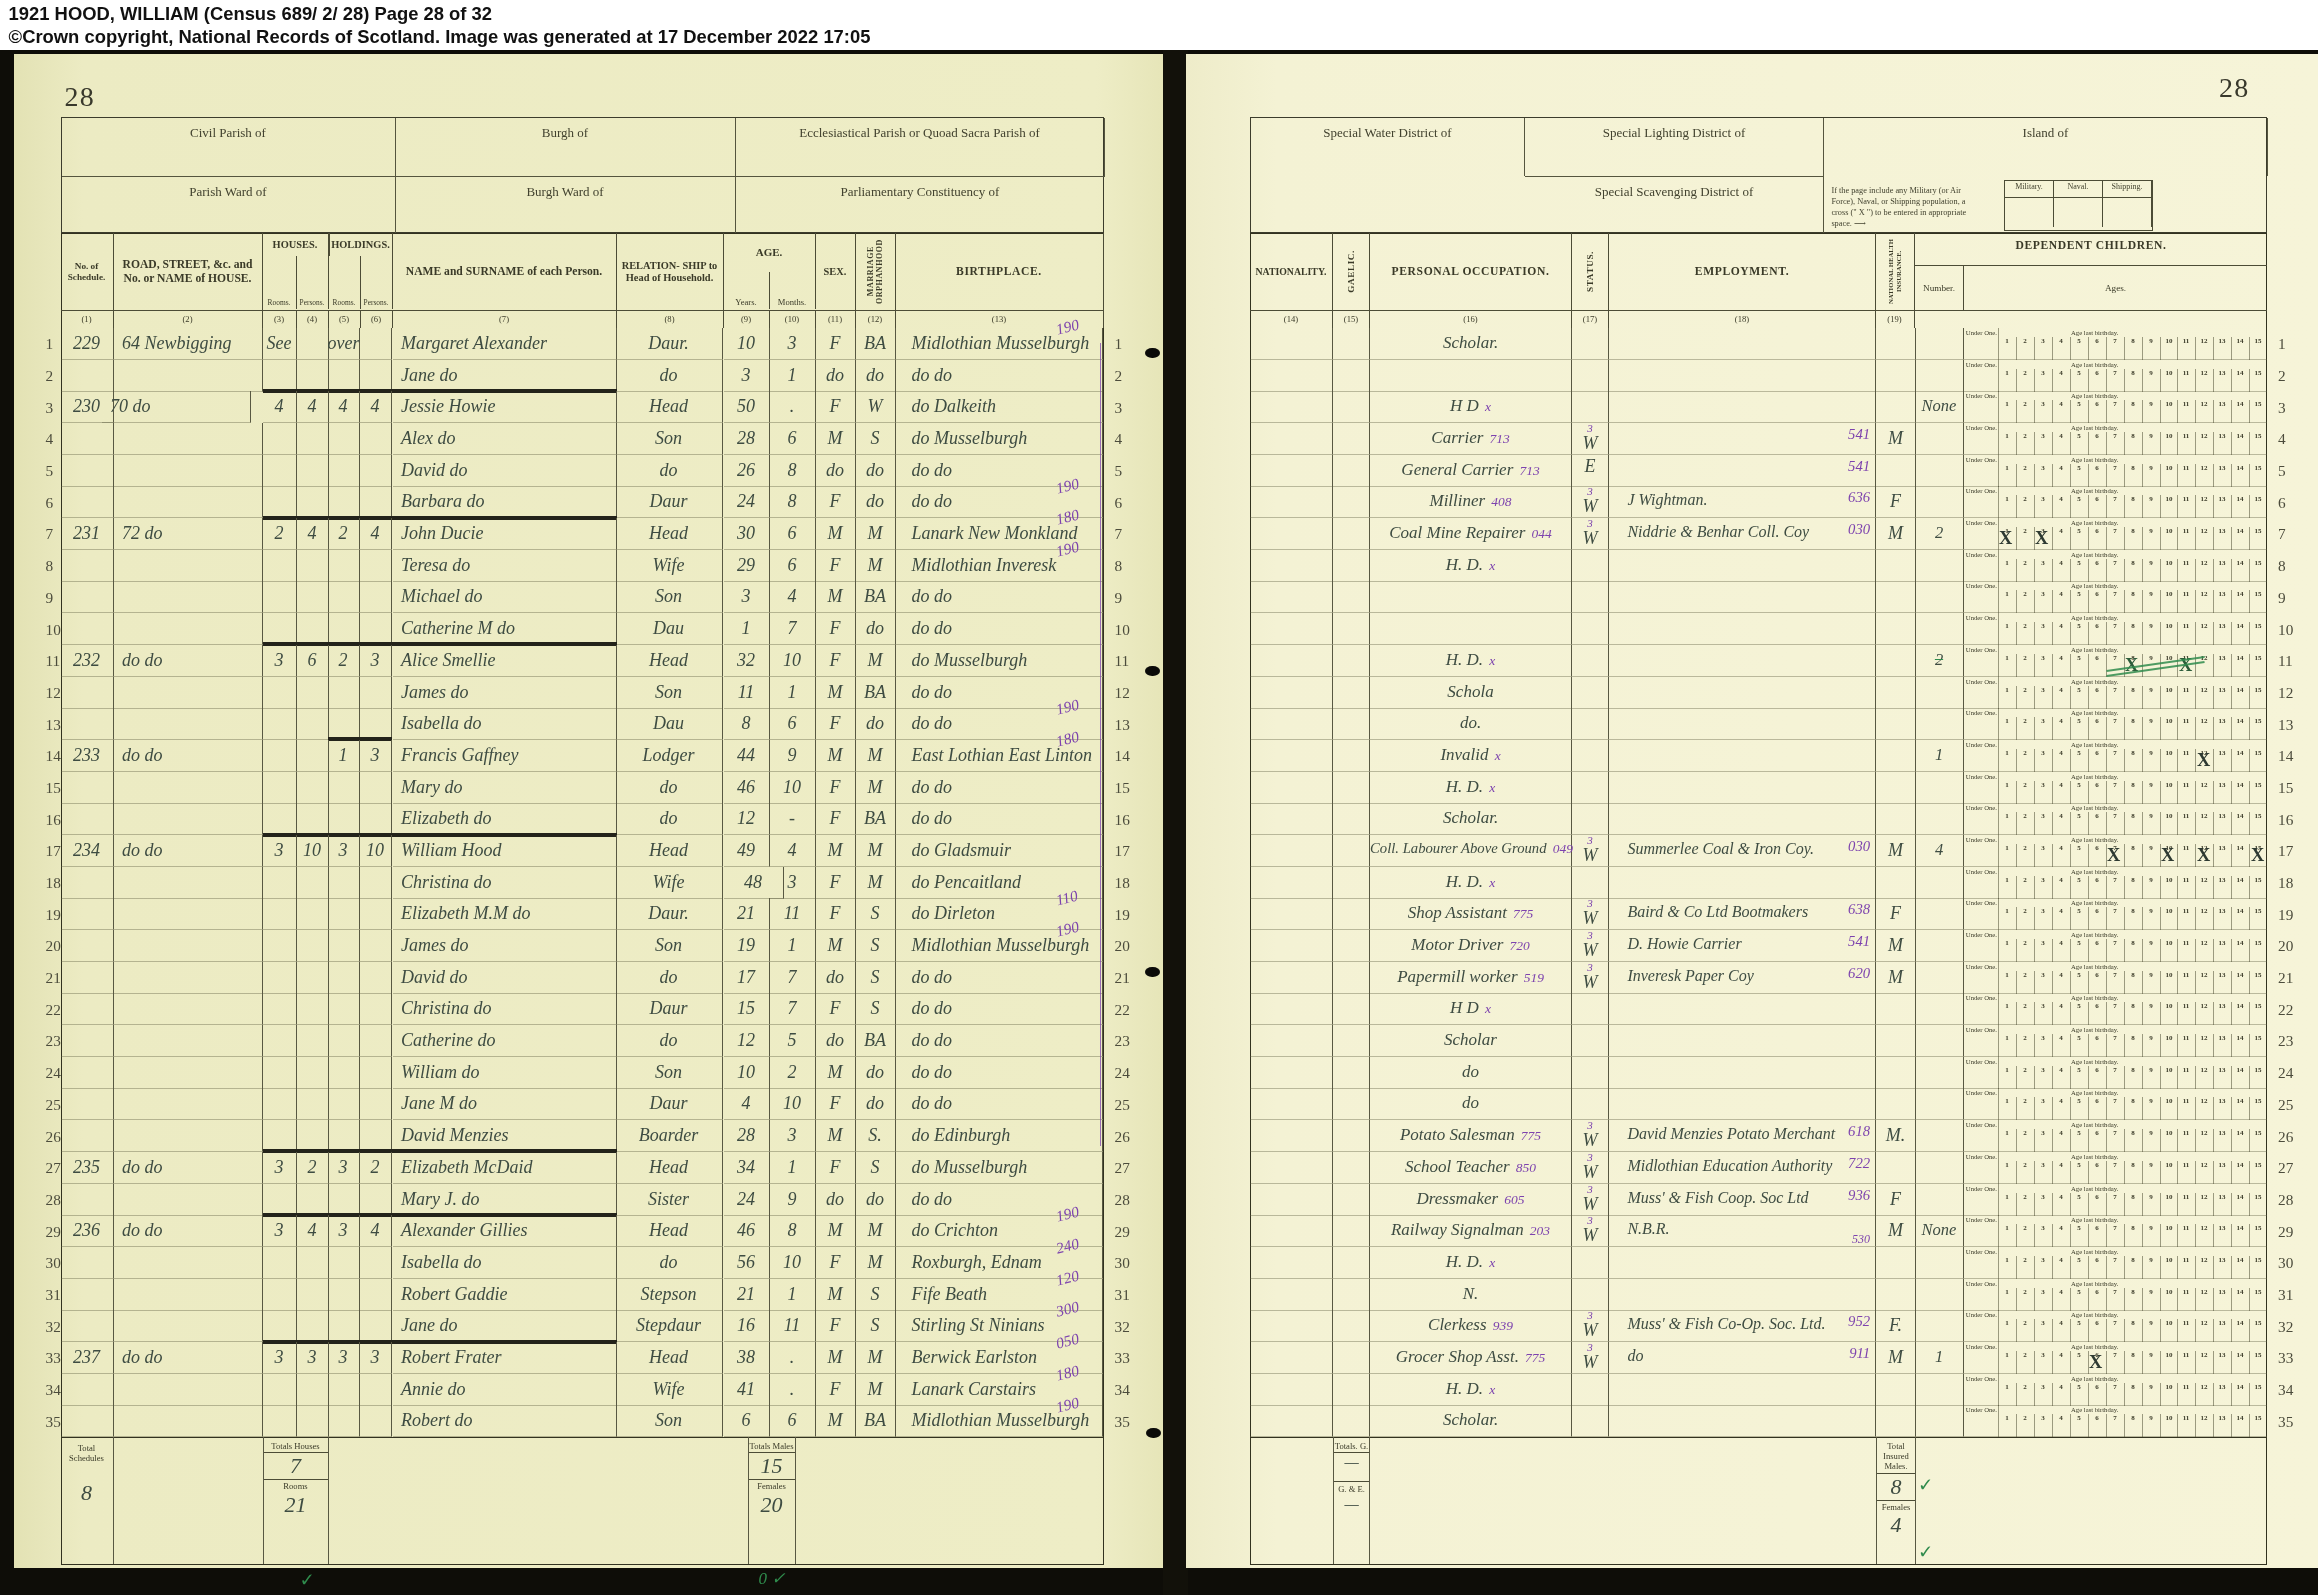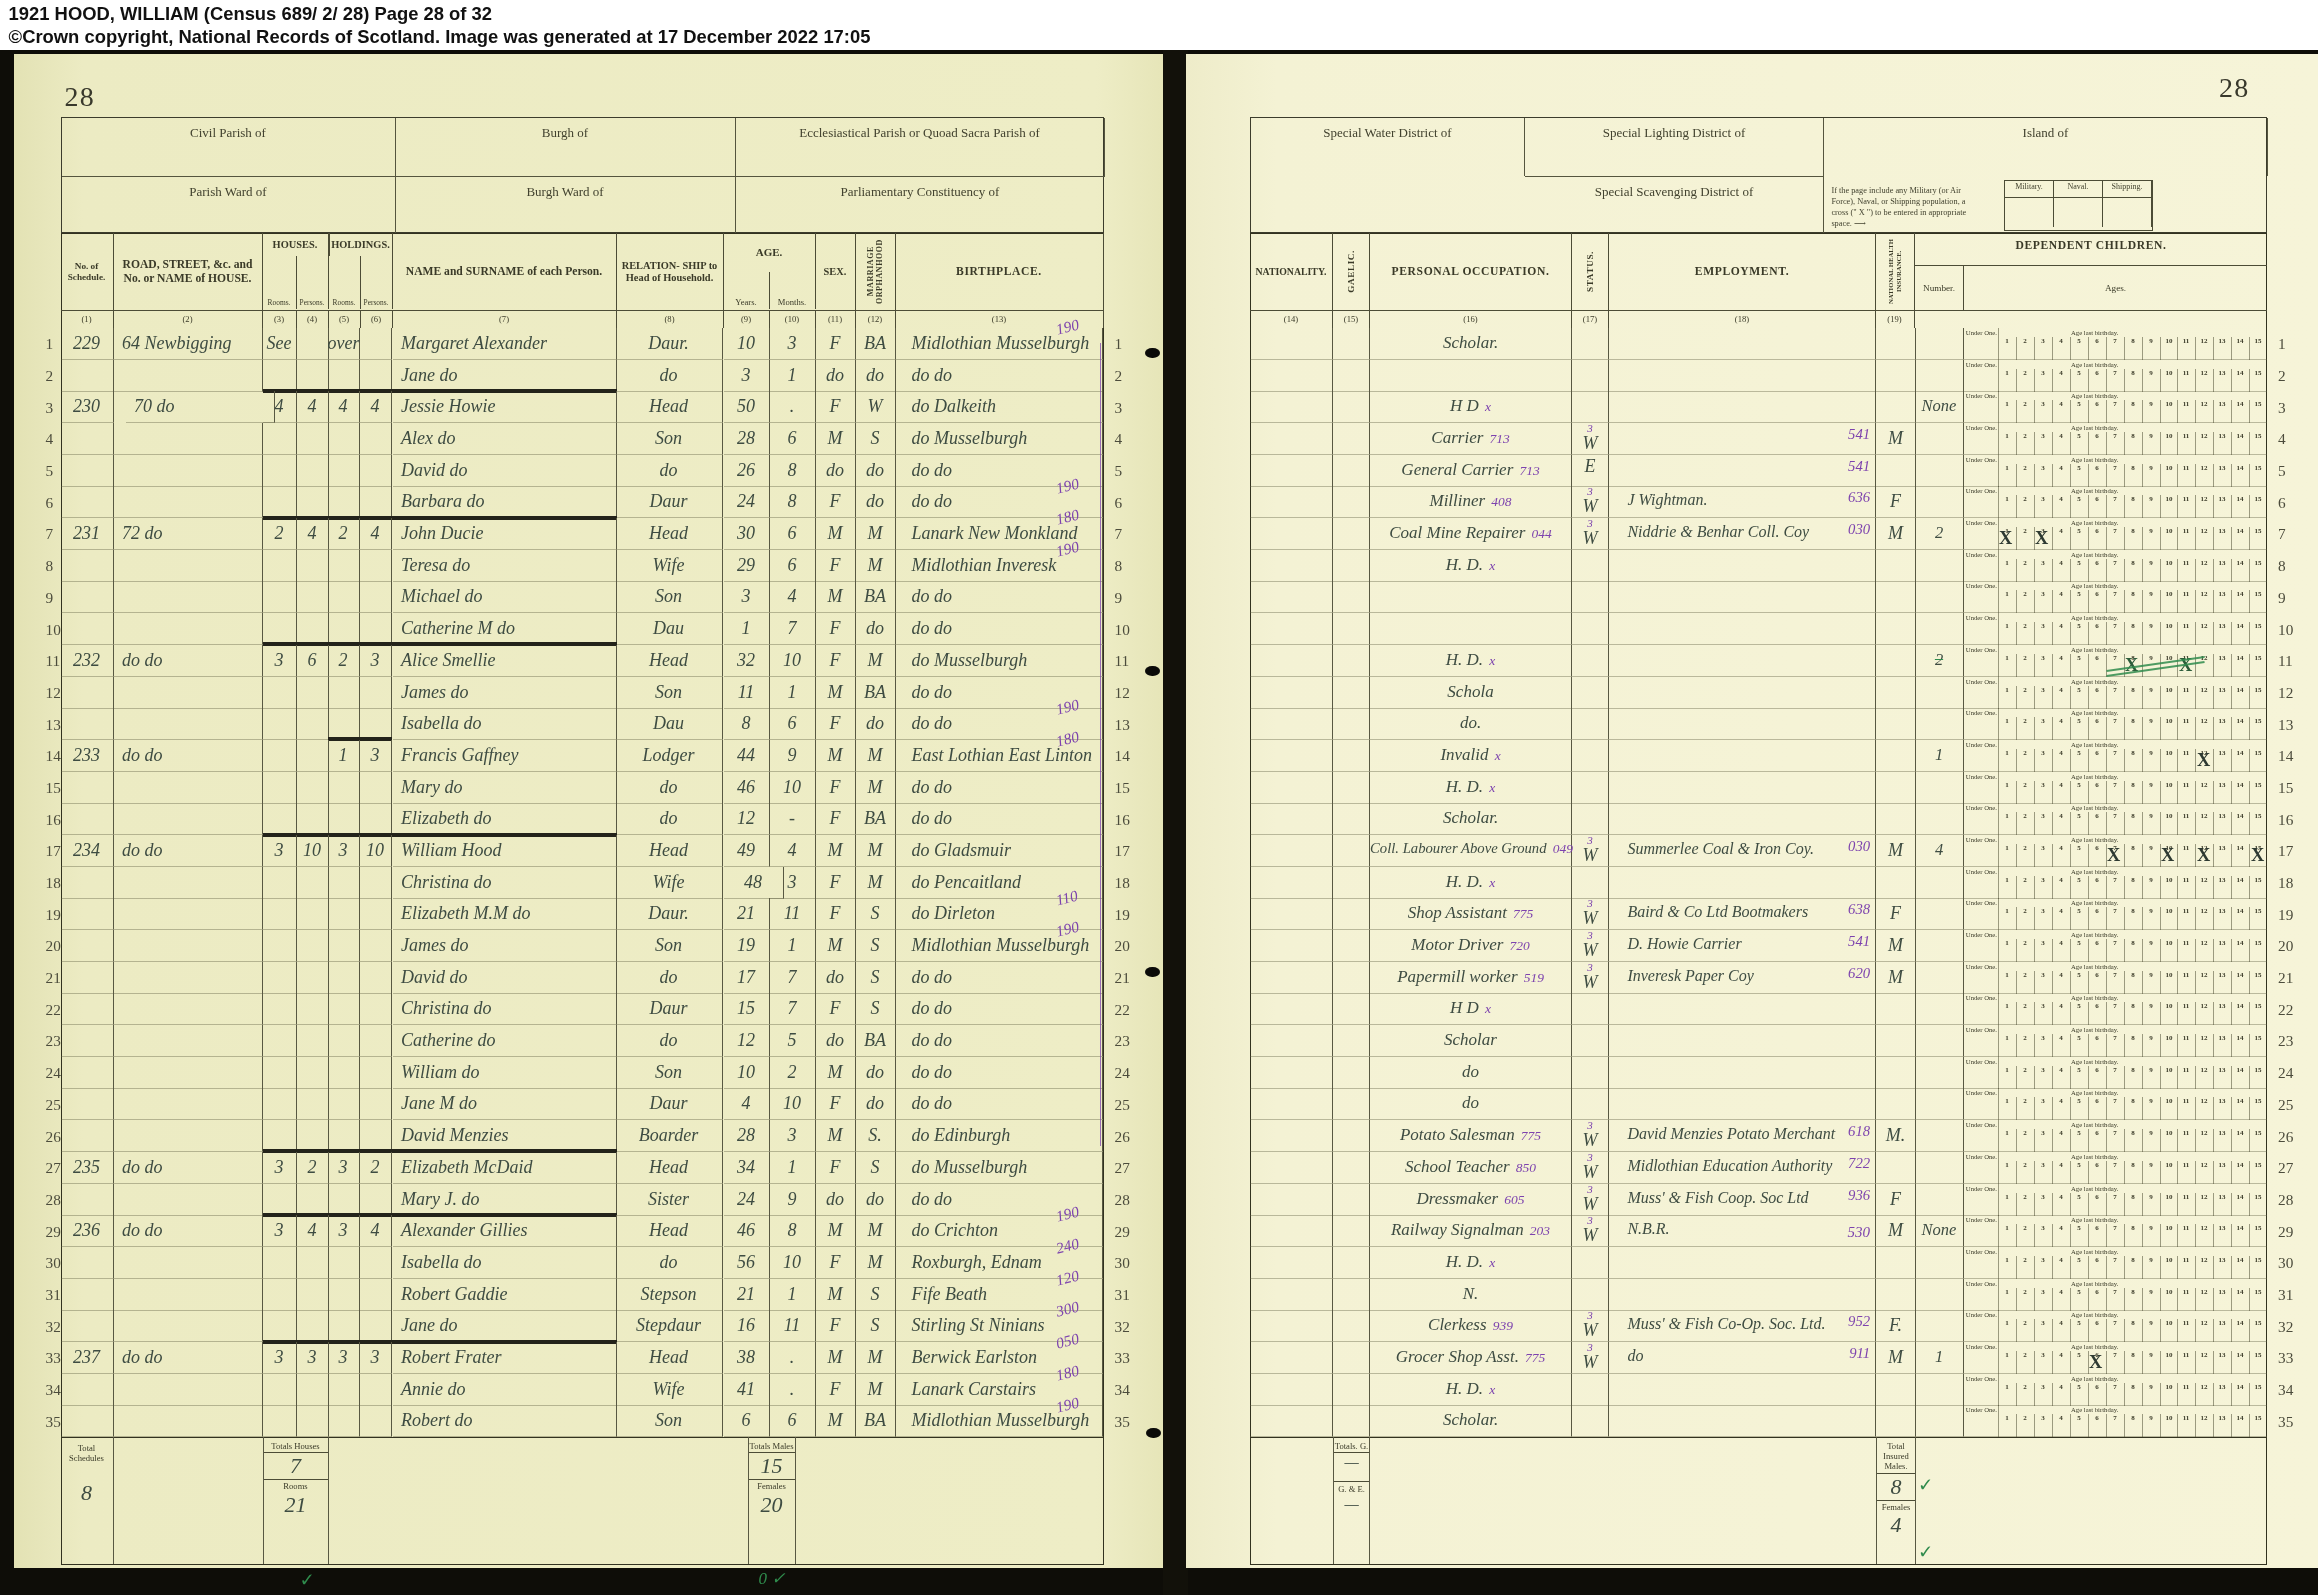--- a/index.html
+++ b/index.html
@@ -193,21 +193,21 @@
       </div>
       <div class="dcell" style="left: 881px; top: 306px; width: 208px; height: 32px;">
         <div class="dtxt hw" style="text-align: left; padding-left: 17px;">do        do</div>
       </div>
       <div class="thick" style="left: 249px; top: 335px; width: 354px;"></div>
       <div class="rown prt" style="left: 32px; top: 345px; width: 13.5px;">3</div>
       <div class="rown prt" style="left: 1101px; top: 345px; width: 24.5px;">3</div>
       <div class="dcell" style="left: 47px; top: 337px; width: 53px; height: 32px;">
         <div class="dtxt hw" style="text-align: center; padding-left: 0px;">230</div>
       </div>
-      <div class="dcell" style="left: 112px; top: 337px; width: 149px; height: 32px;">
+      <div class="dcell" style="left: 88px; top: 337px; width: 149px; height: 32px;">
         <div class="dtxt hw" style="text-align: left; padding-left: 8.6px;">70       do</div>
       </div>
       <div class="dcell" style="left: 249px; top: 337px; width: 34px; height: 32px;">
         <div class="dtxt hw" style="text-align: center; padding-left: 0px;">4</div>
       </div>
       <div class="dcell" style="left: 283px; top: 337px; width: 32px; height: 32px;">
         <div class="dtxt hw" style="text-align: center; padding-left: 0px;">4</div>
       </div>
       <div class="dcell" style="left: 314px; top: 337px; width: 32px; height: 32px;">
         <div class="dtxt hw" style="text-align: center; padding-left: 0px;">4</div>
@@ -2663,21 +2663,21 @@
       <div class="dcell" style="left: 64px; top: 1161px; width: 83px; height: 32px;"></div>
       <div class="dcell" style="left: 147px; top: 1161px; width: 37px; height: 32px;"></div>
       <div class="dcell" style="left: 184px; top: 1161px; width: 202px; height: 32px;">
         <div class="dtxt hw" style="text-align: center; font-size: 17px;">Railway Signalman<span class="pur" style="font-size: 13.5px; margin-left: 6.1px;">203</span></div>
       </div>
       <div class="dcell" style="left: 386px; top: 1161px; width: 37px; height: 32px;">
         <div class="dtxt hw" style="top: 1.2px;"><span class="statsup">3</span><span>W</span></div>
       </div>
       <div class="dcell" style="left: 423px; top: 1161px; width: 267px; height: 32px;">
         <div class="dtxt hw" style="text-align: left; padding-left: 18.4px; font-size: 16px;">N.B.R.</div>
-        <div class="abs pur" style="right: 4.9px; top: 9px; font-size: 15px; font-style: italic;">530</div>
+        <div class="abs pur" style="right: 4.9px; top: 17px; font-size: 12px; font-style: italic;">530</div>
       </div>
       <div class="dcell" style="left: 690px; top: 1161px; width: 40px; height: 32px;">
         <div class="dtxt hw">M</div>
       </div>
       <div class="dcell" style="left: 729px; top: 1161px; width: 49px; height: 32px;">
         <div class="dtxt hw" style="font-size: 16.5px; text-decoration: rgb(47, 139, 76);">None</div>
       </div>
       <div class="dcell" style="left: 778px; top: 1161px; width: 303px; height: 32px; border-right: none;">
         <div class="ages-h" style="left: 1.8px; top: 0.6px;">Under One.</div>
         <div class="ages-h" style="left: 107px; top: 0.6px;">Age last birthday.</div>

